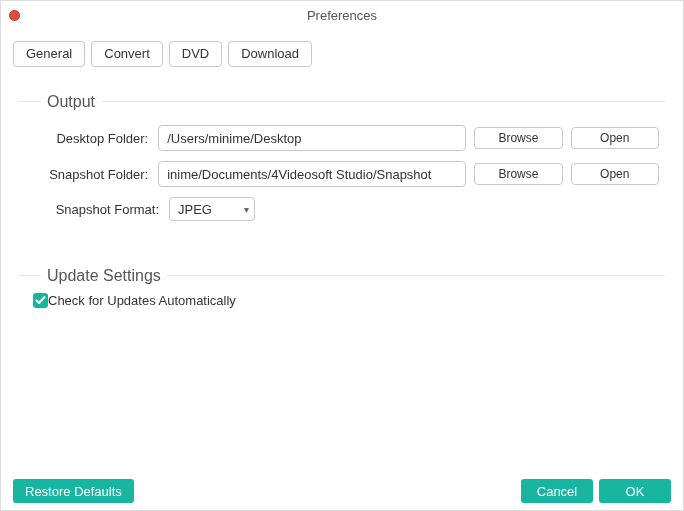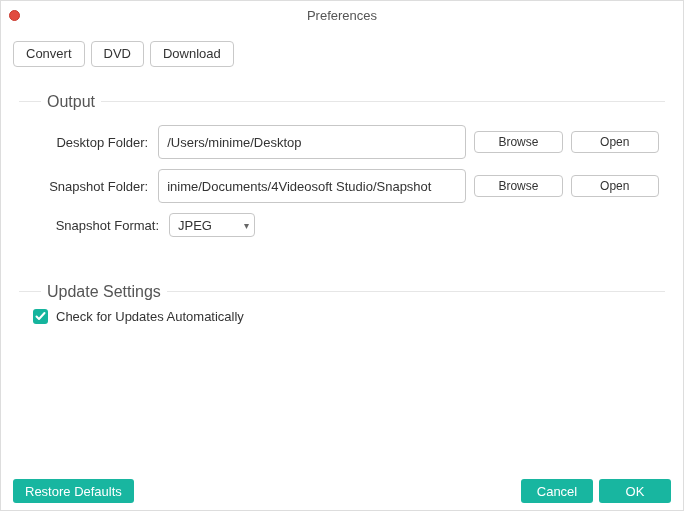--- a/index.html
+++ b/index.html
@@ -102,21 +102,21 @@
     gap: 8px;
   }
   .row-label {
     width: 136px;
     text-align: right;
     color: #333;
     padding-right: 2px;
   }
   .text-field {
     flex: 0 0 308px;
-    height: 34px;
+    height: 26px;
     padding: 2px 8px;
     border: 1px solid #c7c7c7;
     border-radius: 4px;
     font-size: 13px;
     color: #333;
     background: #fff;
     outline: none;
   }
   .side-btn {
     width: 96px;
@@ -154,21 +154,20 @@
     transform: translateY(-50%);
     pointer-events: none;
     color: #666;
     font-size: 10px;
   }
 
   
   .check-row {
     display: flex;
     align-items: center;
-    gap: 8px;
     margin: 14px 0 6px 14px;
   }
   .checkbox {
     width: 15px;
     height: 15px;
     border-radius: 3px;
     background: #15b49d;
     position: relative;
     flex: 0 0 auto;
   }
@@ -214,20 +213,21 @@
 <body>
 
 <div class="titlebar">
   <div class="window-controls">
     <div class="wc-dot wc-close"></div>
   </div>
   <div class="window-title">Preferences</div>
 </div>
 
 <div class="tabstrip">
+  <div class="tab active">General</div>
   <div class="tab">Convert</div>
   <div class="tab">DVD</div>
   <div class="tab">Download</div>
 </div>
 
 <div class="content">
 
   <div class="group">
     <div class="group-line"></div>
     <div class="group-legend">Output</div>

